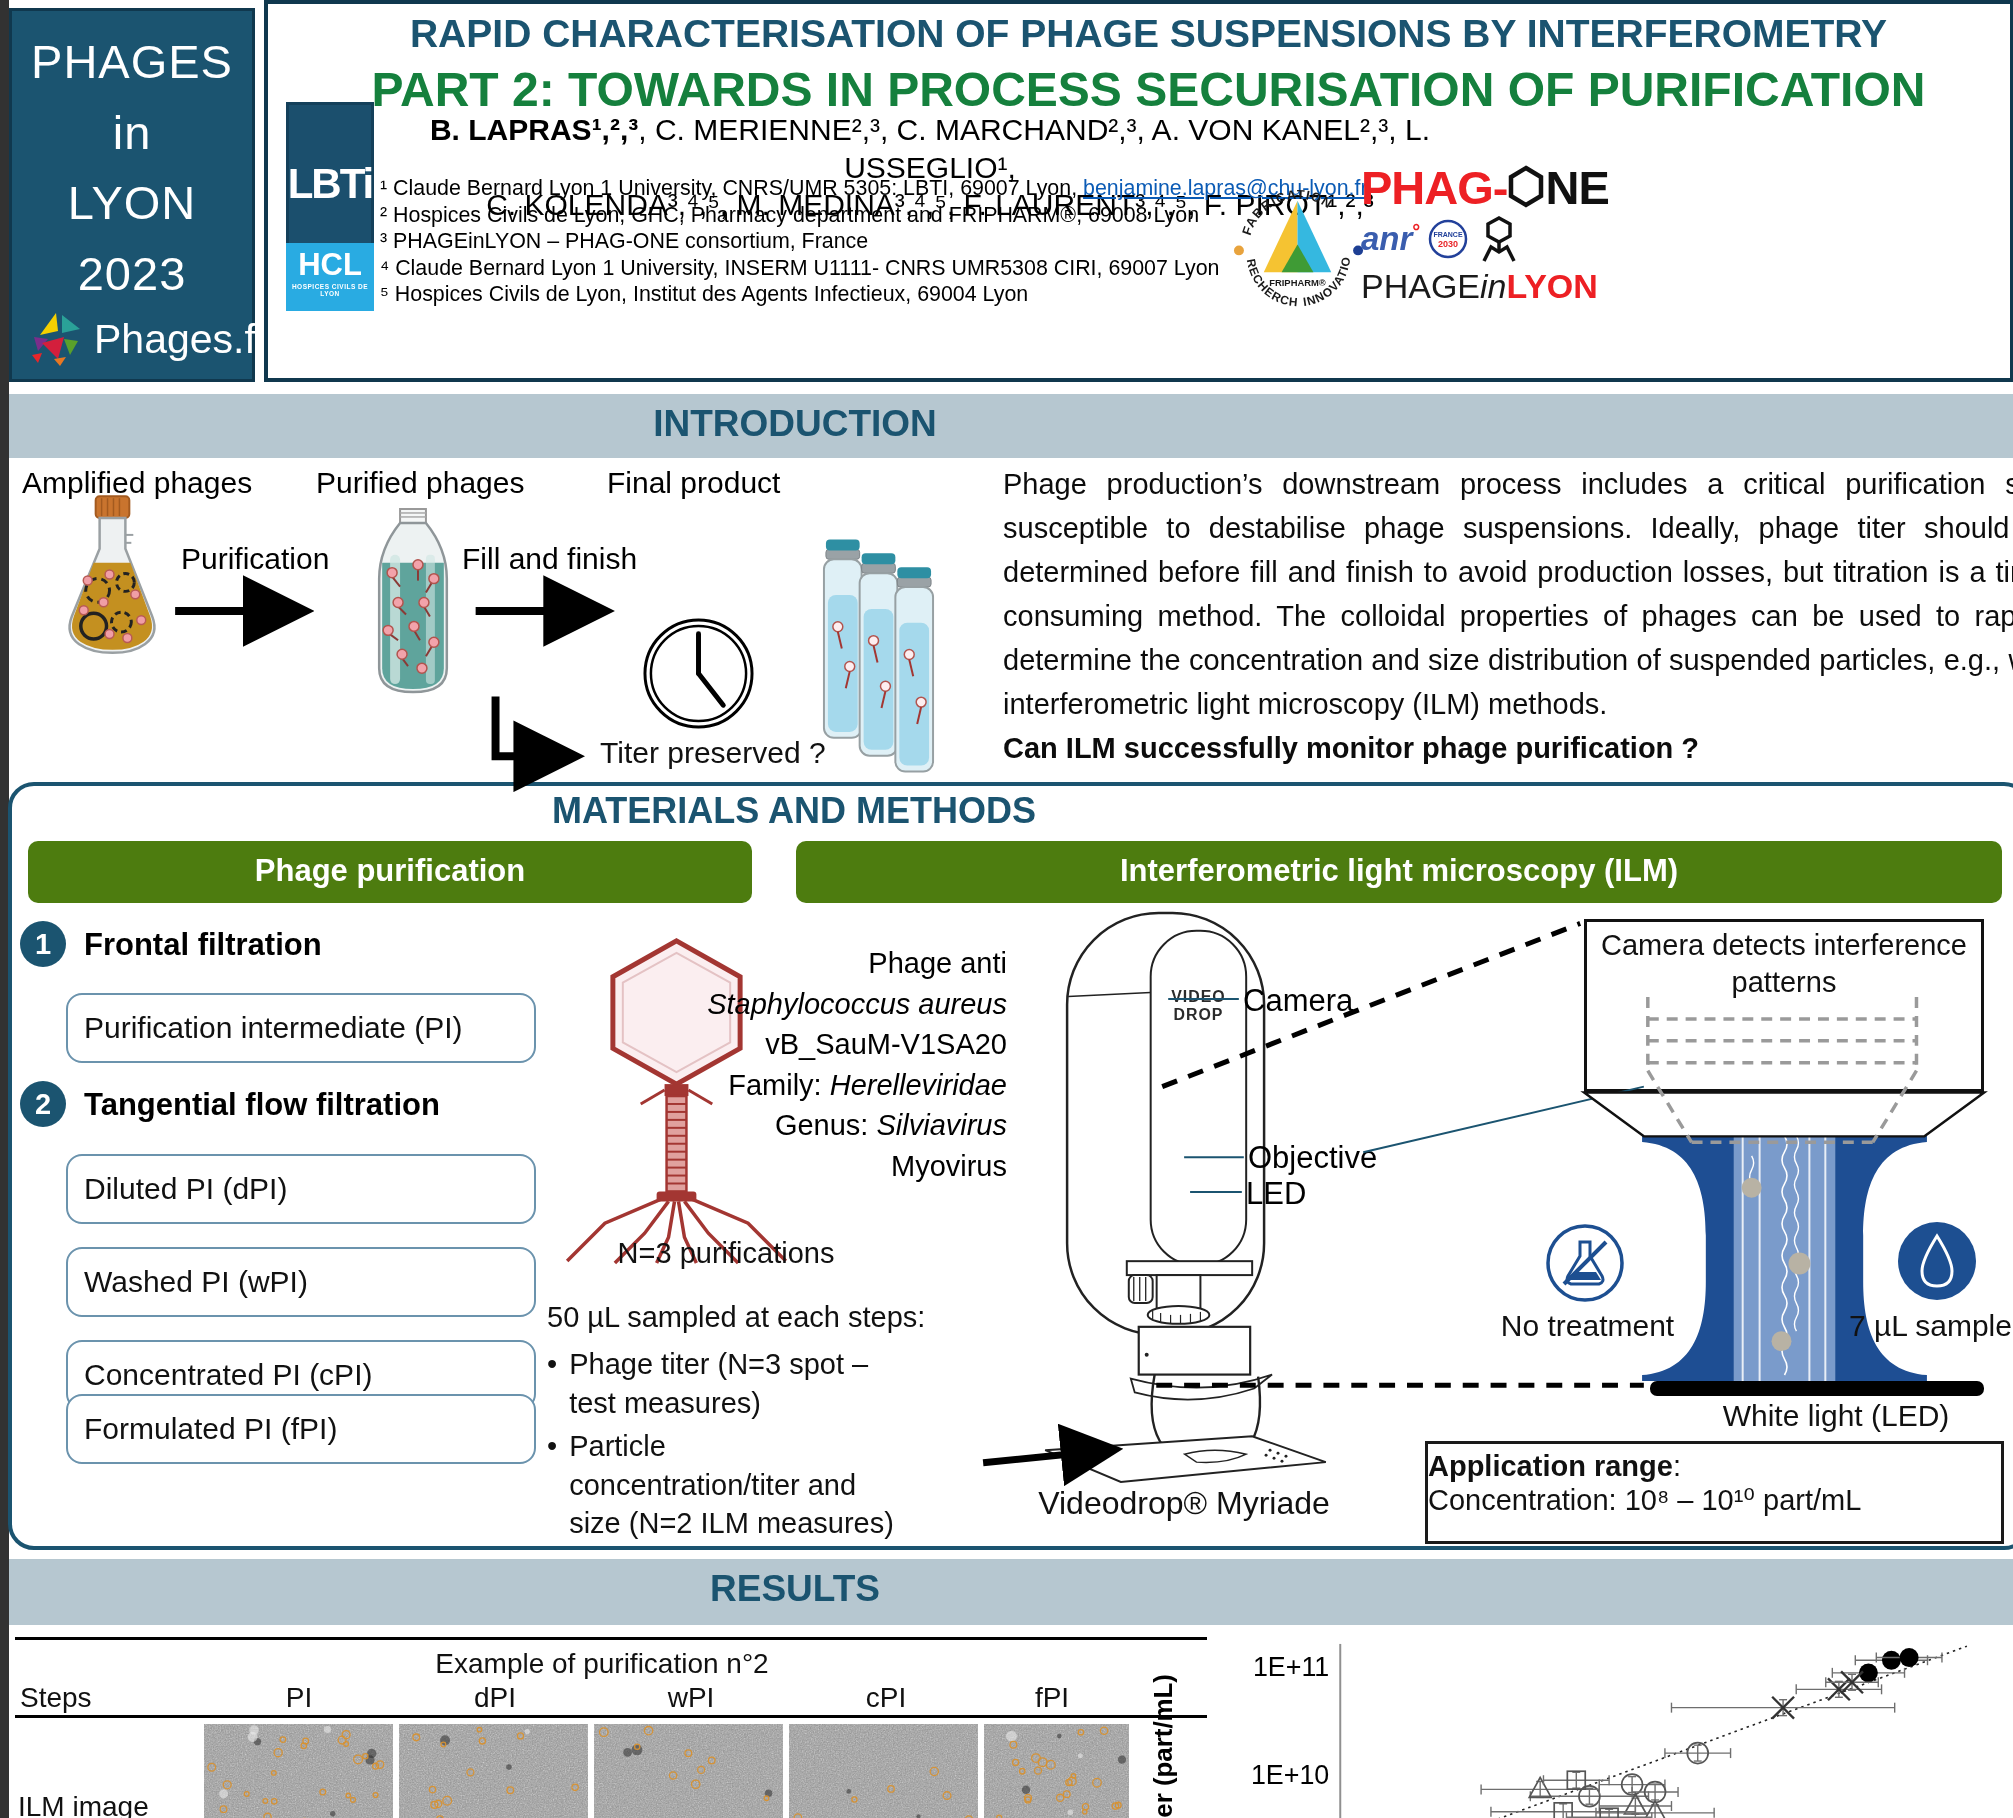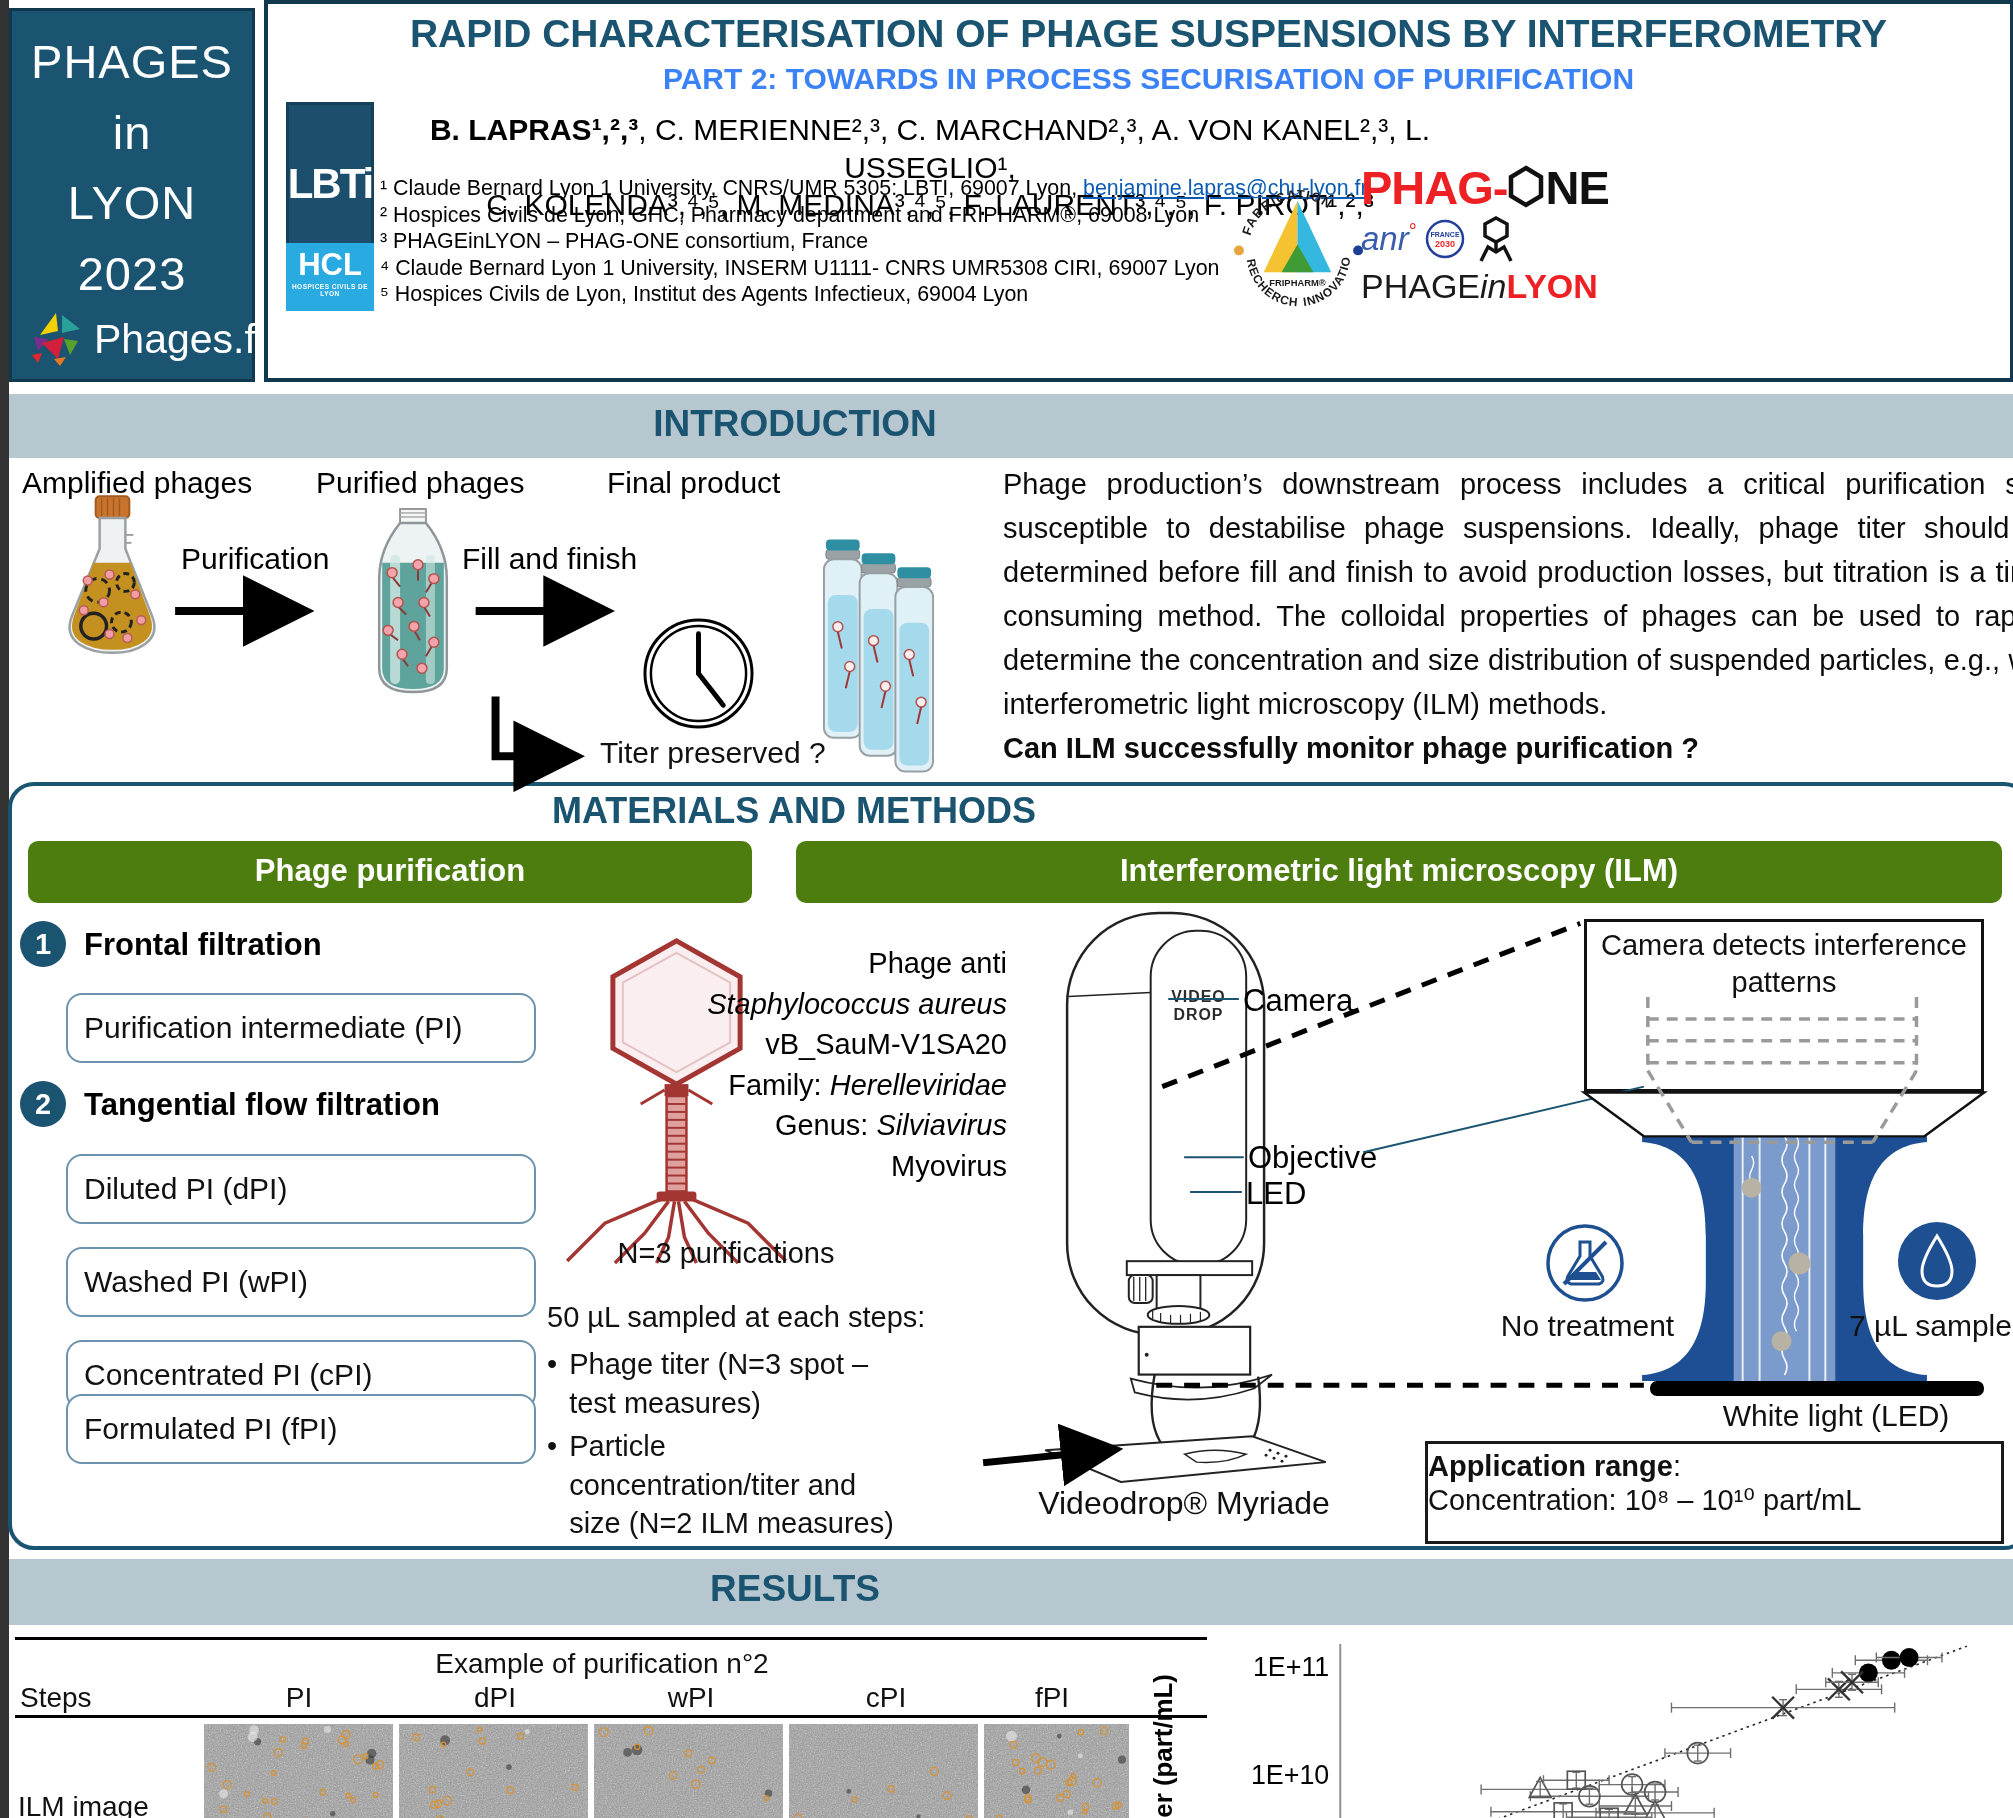--- a/index.html
+++ b/index.html
@@ -10,36 +10,36 @@
 
   
   .edge-strip { left:0; top:0; width:9px; height:1819px; background:#323232; }
 
   
   .badge { left:9px; top:8px; width:246px; height:374px; background:#1b5470; border:3px solid #10384e; color:#fff; }
   .badge-lines { margin-top:16px; text-align:center; font-size:47px; line-height:1.5; letter-spacing:1px; }
   .badge-brand { position:absolute; left:16px; bottom:12px; display:flex; align-items:center; gap:10px; font-size:41px; }
   .hdr { left:264px; top:0px; width:1750px; height:382px; background:#fff; border:4px solid #10384e; }
   .hdr-title1 { left:15px; top:8px; width:1731px; text-align:center; color:#1b5470; font-weight:bold; font-size:39px; white-space:nowrap; }
-  .hdr-title2 { left:15px; top:58px; width:1731px; text-align:center; color:#3b82f6; font-weight:bold; font-size:30px; white-space:nowrap; }
+  .hdr-title2 { left:15px; top:58px; width:1731px; text-align:center; color:#15803d; font-weight:bold; font-size:48px; white-space:nowrap; }
   .authors { left:100px; top:107px; width:1124px; text-align:center; font-size:30px; line-height:1.25; color:#000; }
   .authors b { font-weight:bold; }
   .affils { left:112px; top:171px; width:995px; font-size:21.4px; line-height:1.24; color:#000; }
   .affils .email { color:#0b5bb5; text-decoration:underline; cursor:pointer; }
   .lbti-logo { left:18px; top:98px; width:88px; height:163px; background:#1b4f6d; color:#fff; display:flex; align-items:center; justify-content:center; font-size:42px; font-weight:bold; letter-spacing:-2px; border:3px solid #14405a; }
   .hcl-logo { left:18px; top:239px; width:88px; height:68px; background:#29abe2; color:#fff; text-align:center; }
   .hcl-logo .big { font-size:31px; font-weight:bold; margin-top:6px; line-height:1; }
   .hcl-logo .sub { font-size:6.5px; font-weight:bold; letter-spacing:0.5px; margin-top:3px; }
   .fripharm { left:963px; top:159px; width:134px; height:151px; }
   .phagone-block { left:1093px; top:157px; width:249px; }
   .phagone-row1 { display:flex; align-items:center; height:52px; }
   .phagone-row1 .red { color:#ed2024; font-size:47px; font-weight:bold; letter-spacing:-1px; }
   .phagone-row1 .blk { color:#111; font-size:47px; font-weight:bold; letter-spacing:-1px; }
   .phagone-row2 { display:flex; align-items:center; gap:8px; height:48px; margin-top:2px; }
-  .anr-txt { font-size:33px; font-weight:normal; font-style:italic; color:#3a5dae; }
+  .anr-txt { font-size:33px; font-weight:bold; font-style:italic; color:#3a5dae; }
   .anr-deg { color:#ed2024; font-size:20px; vertical-align:super; font-style:normal; }
   .pil-row { margin-top:4px; font-size:34px; letter-spacing:0px; }
   .pil-row .p1 { color:#1a1a1a; font-weight:500;margin-top:48px; }
   .pil-row .p2 { color:#1a1a1a; font-style:italic; }
   .pil-row .p3 { color:#ed2024; font-weight:bold; }
 
   
   .band { left:9px; width:2005px; height:64px; background:#b6c7d0; }
   .band-label { position:absolute; left:0; top:9px; width:1572px; text-align:center; font-size:37px; font-weight:bold; color:#1b5470; }
   .band-intro { top:394px; }

